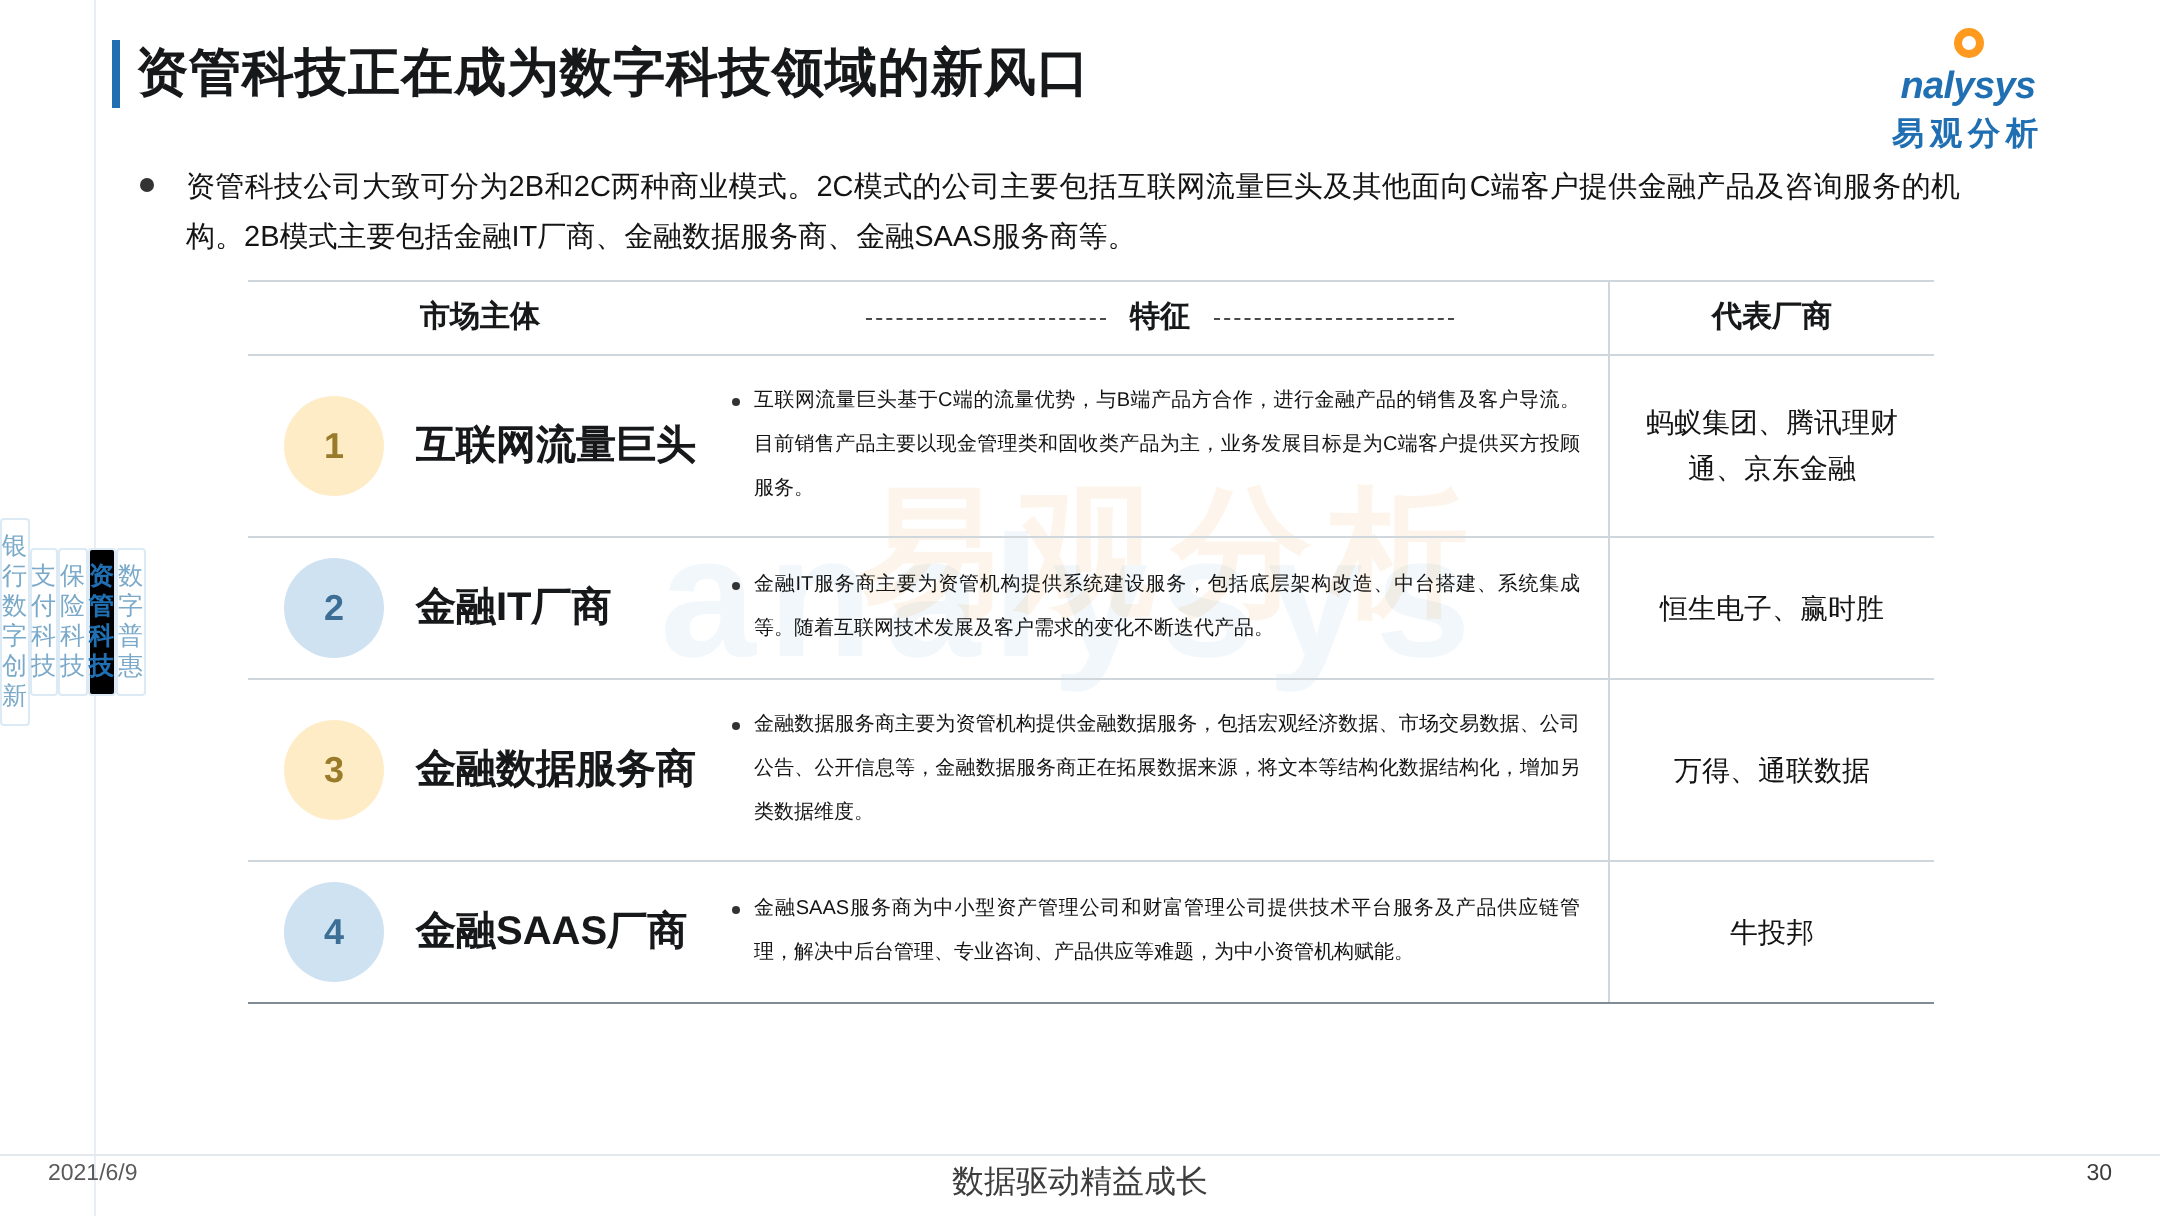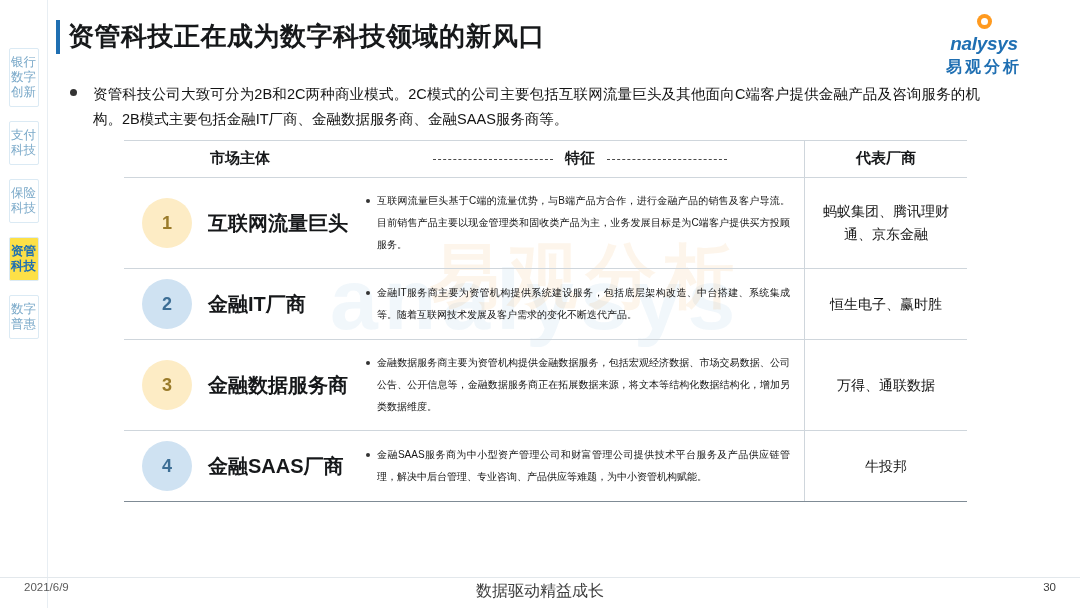--- a/index.html
+++ b/index.html
@@ -19,42 +19,42 @@
   
   #sidebar {
     position: absolute;
     left: 0;
     top: 0;
     width: 48px;
     height: 608px;
     background: #ffffff;
     border-right: 1px solid #e8eef3;
     display: flex;
-    flex-direction: column;
+    flex-direction: row;
     align-items: center;
-    padding-top: 48px;
+    padding-top: 28px;
     box-sizing: border-box;
   }
   .nav-item {
     width: 30px;
     margin-bottom: 14px;
     padding: 6px 0;
     text-align: center;
     font-size: 12.5px;
     line-height: 15px;
     color: #7aa9c9;
     letter-spacing: 0px;
     border-radius: 2px;
     box-sizing: border-box;
   }
   .nav-item.active {
     color: #1f6fb2;
     font-weight: bold;
     border: 1px solid #bcd9ec;
-    background: #fde047;
+    background: #000000;
   }
   .nav-item.boxed {
     border: 1px solid #dbeaf4;
   }
 
   
   #title-bar {
     position: absolute;
     left: 48px;
     top: 16px;

